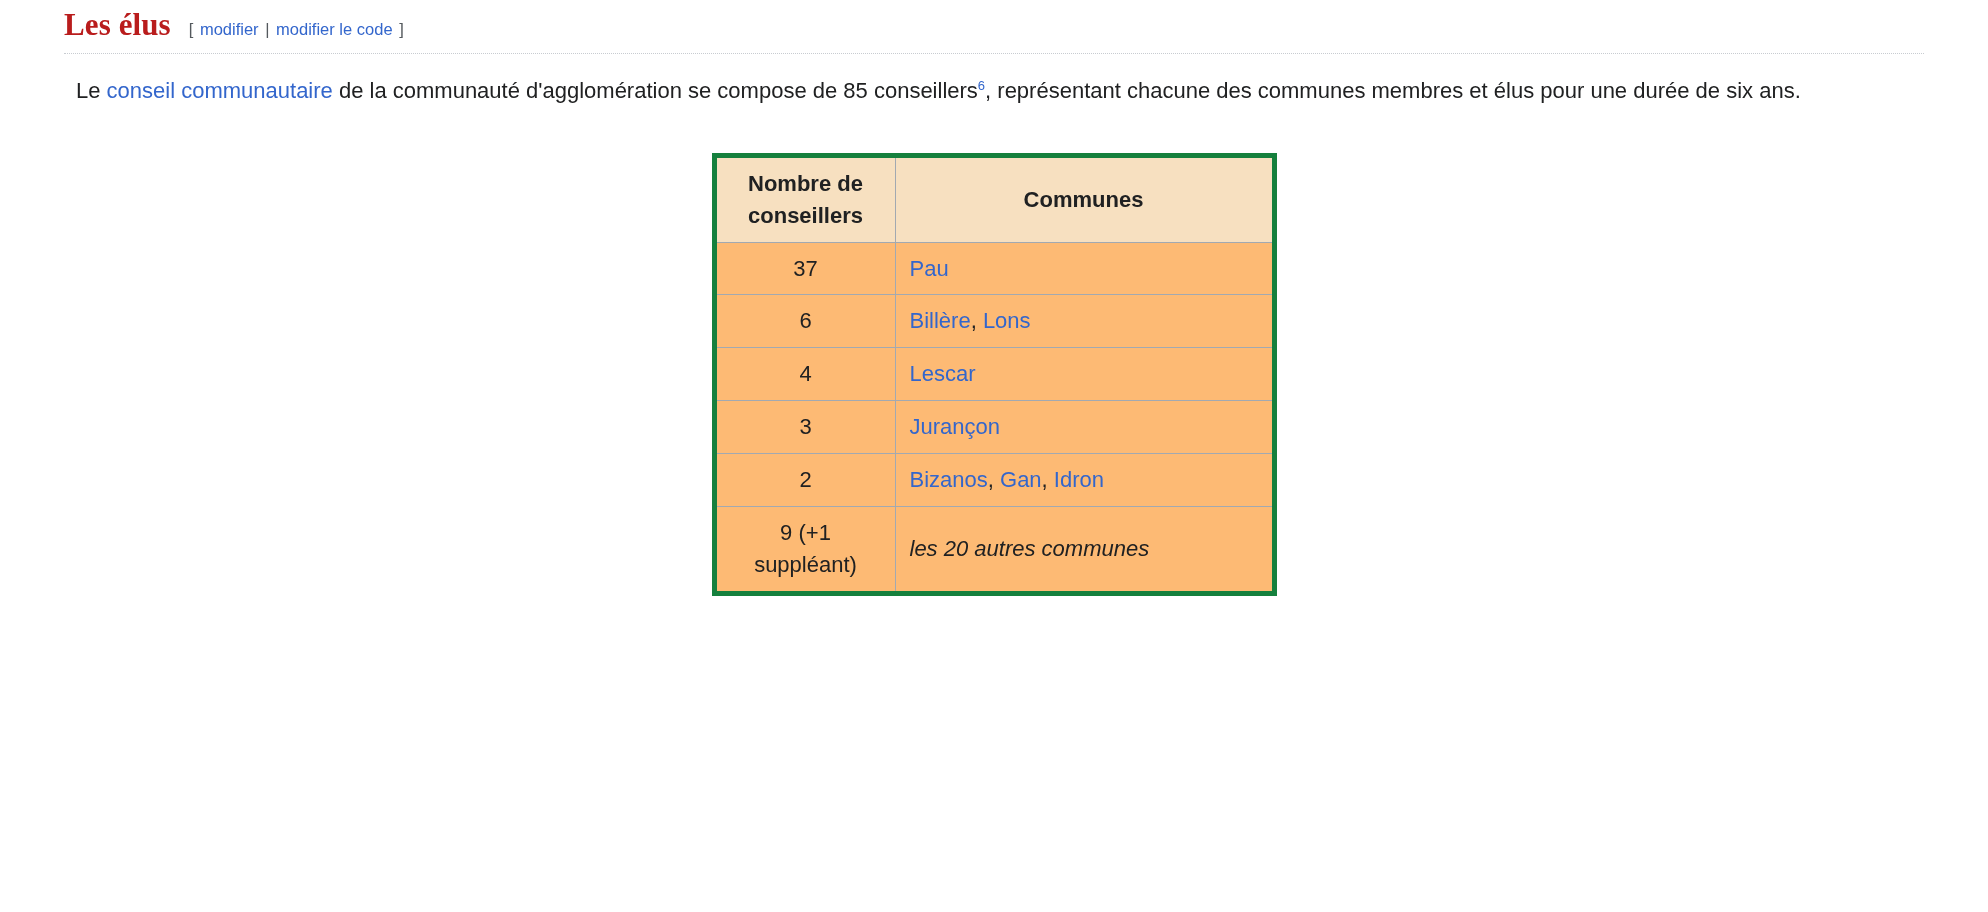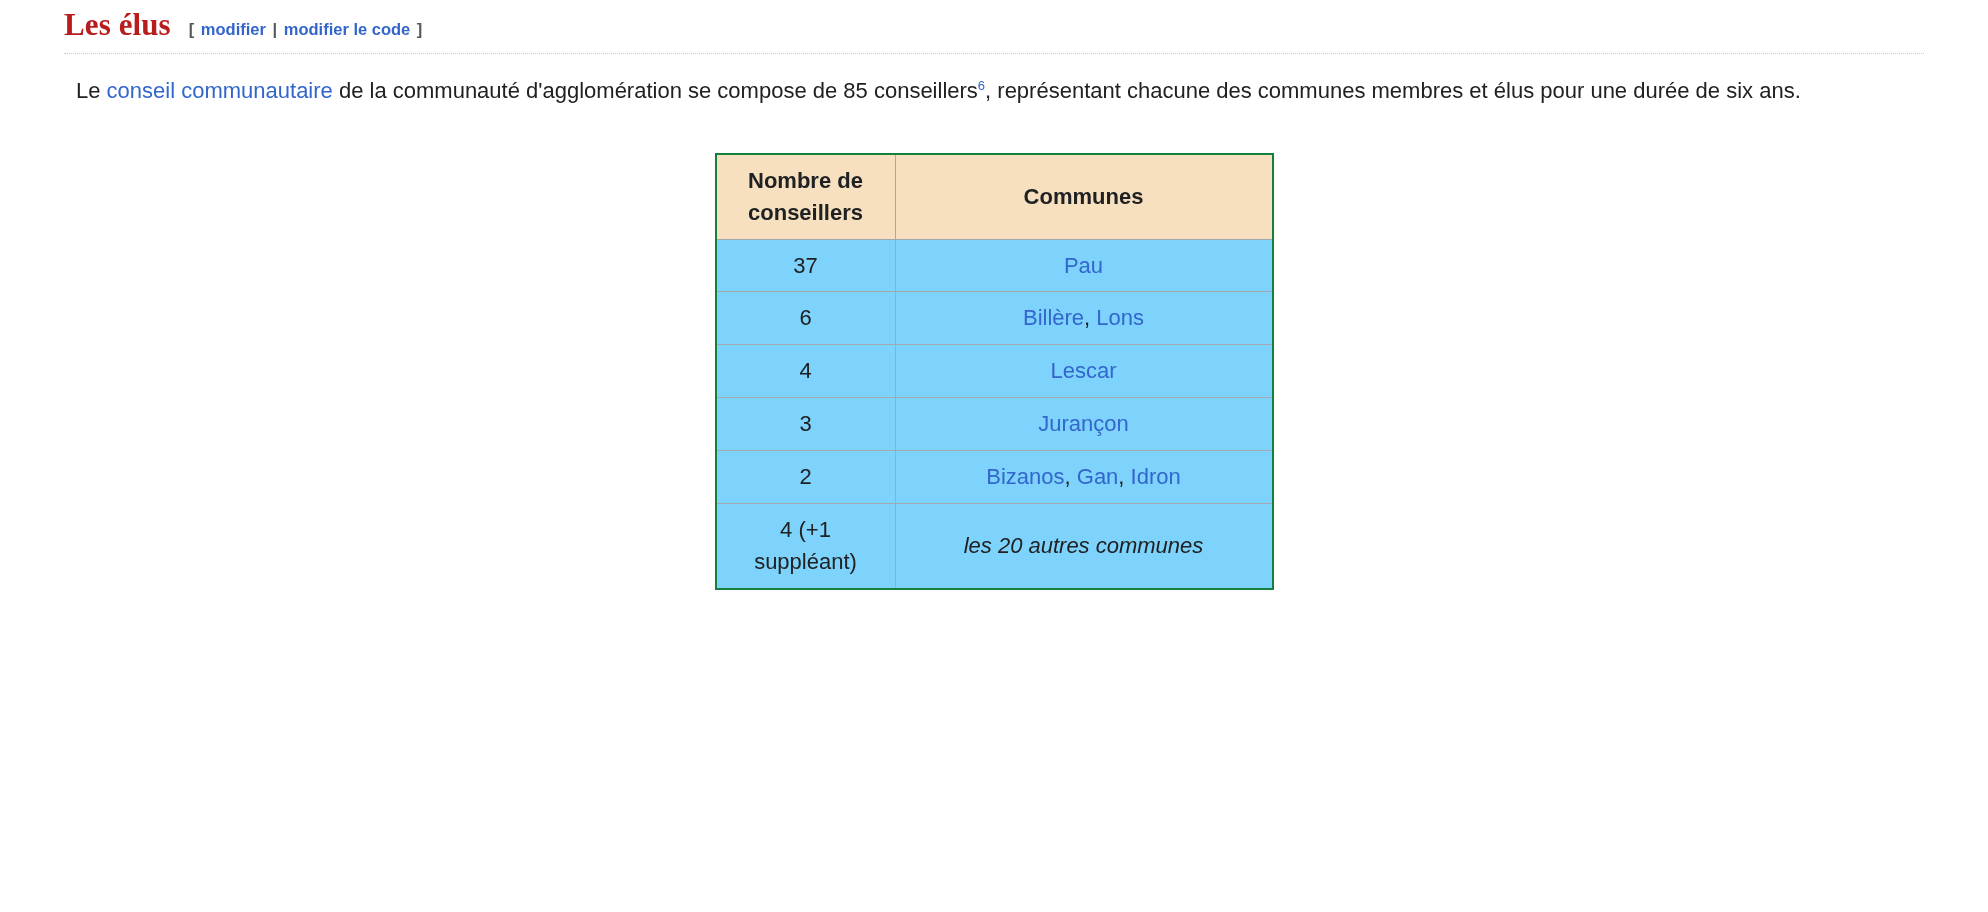--- a/index.html
+++ b/index.html
@@ -34,21 +34,20 @@
     color: #b91c1c;
     line-height: 1.2;
     margin: 0;
     letter-spacing: 0.1px;
   }
   .edit-links {
     font-size: 16.5px;
     color: #54595d;
     margin-left: 18px;
     white-space: nowrap;
-    font-weight: bold;
   }
   .edit-links .bracket,
   .edit-links .pipe {
     color: #54595d;
   }
   .edit-links a {
     color: #3366cc;
     text-decoration: none;
     padding: 0 2px;
   }
@@ -78,22 +77,22 @@
   }
 
   
   .table-wrap {
     display: flex;
     justify-content: center;
     margin-top: 44px;
   }
   table.wikitable {
     border-collapse: collapse;
-    background: #7dd3fc;
-    border: 2px solid #15803d;
+    background: #fdba74;
+    border: 5px solid #15803d;
     font-size: 22px;
     color: #202122;
   }
   table.wikitable th,
   table.wikitable td {
     border: 1px solid #a2a9b1;
     padding: 10px 14px;
   }
   table.wikitable th {
     background: #f7e0c0;
@@ -105,21 +104,21 @@
   th.col-communes { width: 348px; }
   td.count {
     text-align: center;
     width: 150px;
     line-height: 1.45;
     padding-top: 13px;
     padding-bottom: 13px;
     margin-left: 17px;
   }
   td.communes {
-    text-align: center;
+    text-align: left;
     padding-left: 14px;
     padding-top: 13px;
     padding-bottom: 13px;
   }
   td.communes .sep { color: #202122; }
   td.communes em {
     font-style: italic;
     color: #202122;
   }
 </style>
@@ -165,20 +164,20 @@
           </tr>
           <tr>
             <td class="count">3</td>
             <td class="communes"><a class="wikilink" href="#">Jurançon</a></td>
           </tr>
           <tr>
             <td class="count">2</td>
             <td class="communes"><a class="wikilink" href="#">Bizanos</a><span class="sep">, </span><a class="wikilink" href="#">Gan</a><span class="sep">, </span><a class="wikilink" href="#">Idron</a></td>
           </tr>
           <tr>
-            <td class="count">4 (+1 suppléant)</td>
+            <td class="count">9 (+1 suppléant)</td>
             <td class="communes"><em>les 20 autres communes</em></td>
           </tr>
         </tbody>
     </table>
   </div>
 
 </div>
 
 </body></html>

